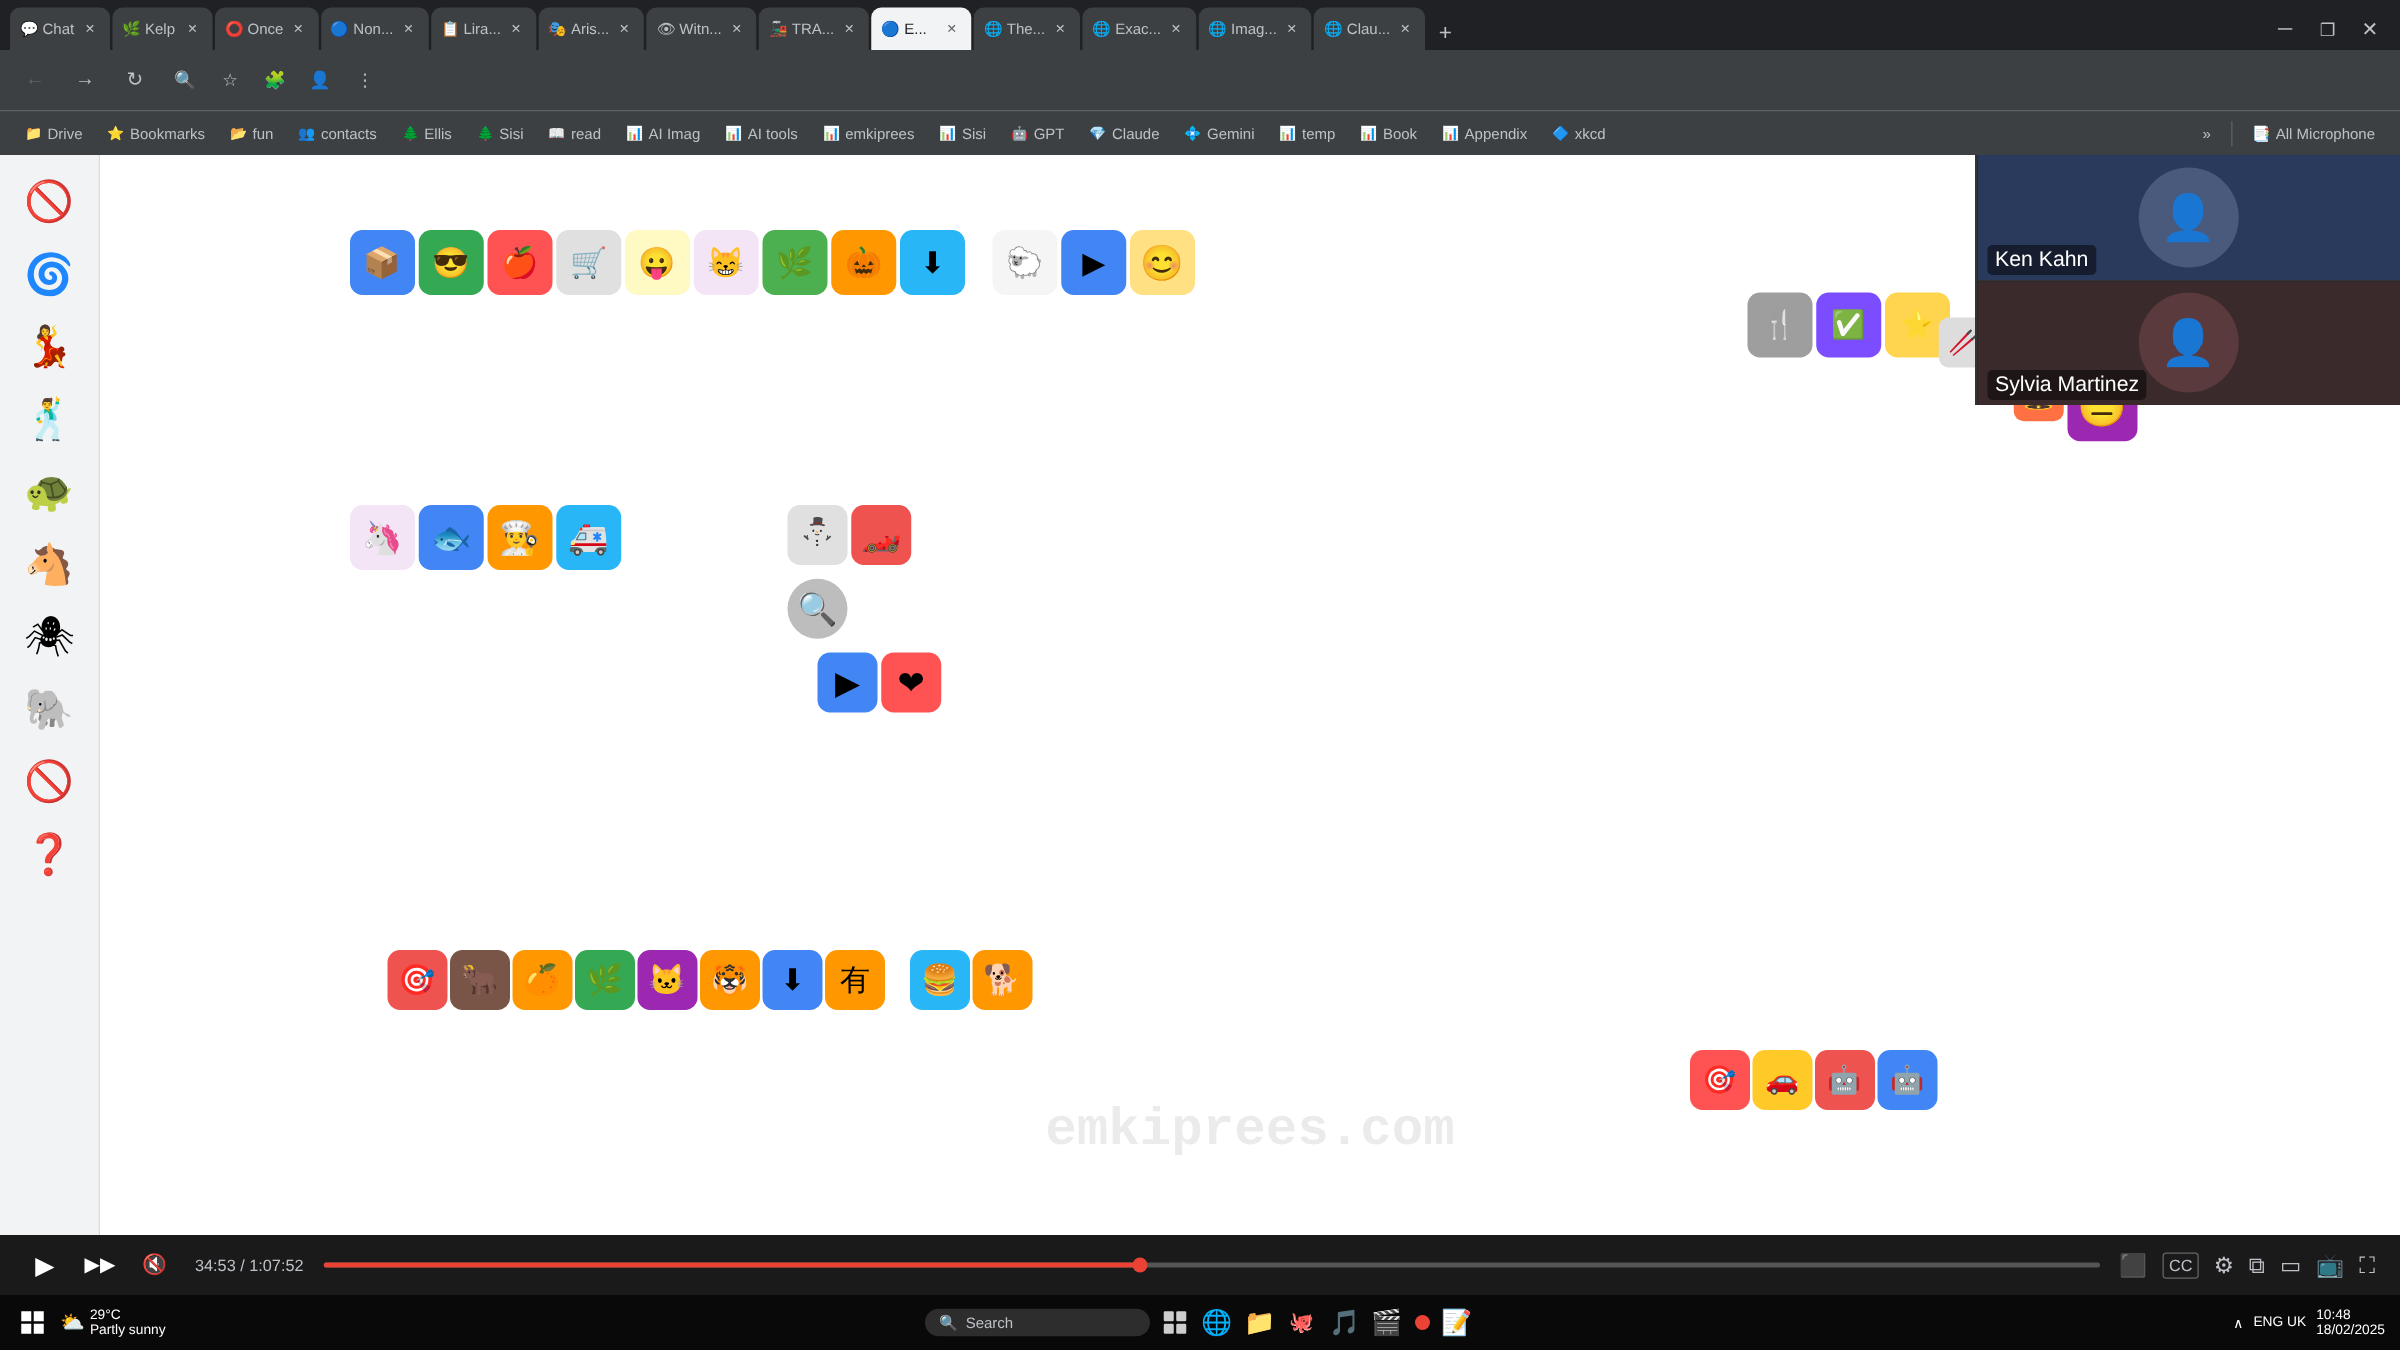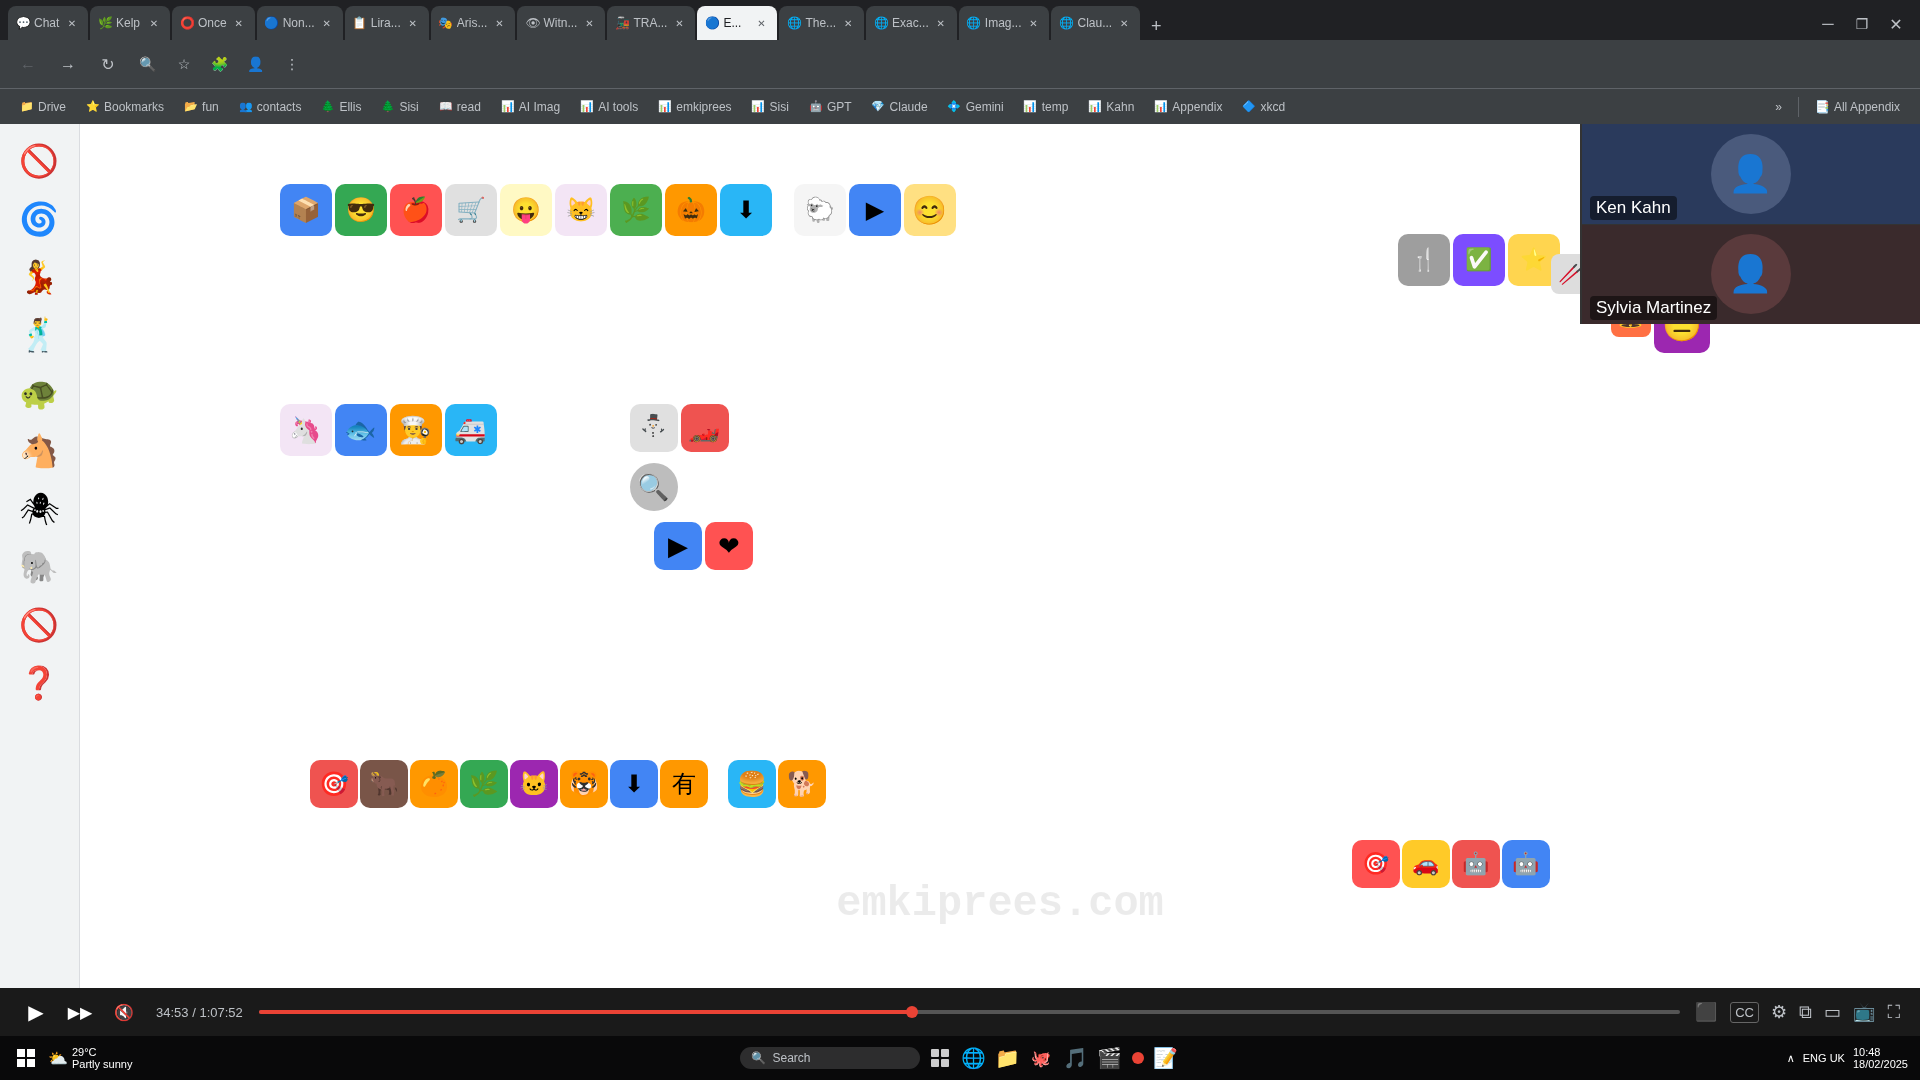--- a/index.html
+++ b/index.html
@@ -225,35 +225,35 @@
     <div class="bookmark-item">
       <span class="bk-icon">💠</span>
       <span>Gemini</span>
     </div>
     <div class="bookmark-item">
       <span class="bk-icon">📊</span>
       <span>temp</span>
     </div>
     <div class="bookmark-item">
       <span class="bk-icon">📊</span>
-      <span>Kahn</span>
+      <span>Book</span>
     </div>
     <div class="bookmark-item">
       <span class="bk-icon">📊</span>
       <span>Appendix</span>
     </div>
     <div class="bookmark-item">
       <span class="bk-icon">🔷</span>
       <span>xkcd</span>
     </div>
     <div class="bookmarks-overflow">»</div>
     <div style="width:1px;height:20px;background:#5f6368;margin:0 4px;"></div>
     <div class="bookmark-item">
       <span>📑</span>
-      <span>All Appendix</span>
+      <span>All Microphone</span>
     </div>
   </div>
 
   <div class="main-area">
 
     <div class="sidebar">
       <div class="sidebar-icon" style="font-size:32px;">🚫</div>
       <div class="sidebar-icon" style="font-size:32px;">🌀</div>
       <div class="sidebar-icon" style="font-size:32px;">💃</div>
       <div class="sidebar-icon" style="font-size:32px;">🕺</div>

